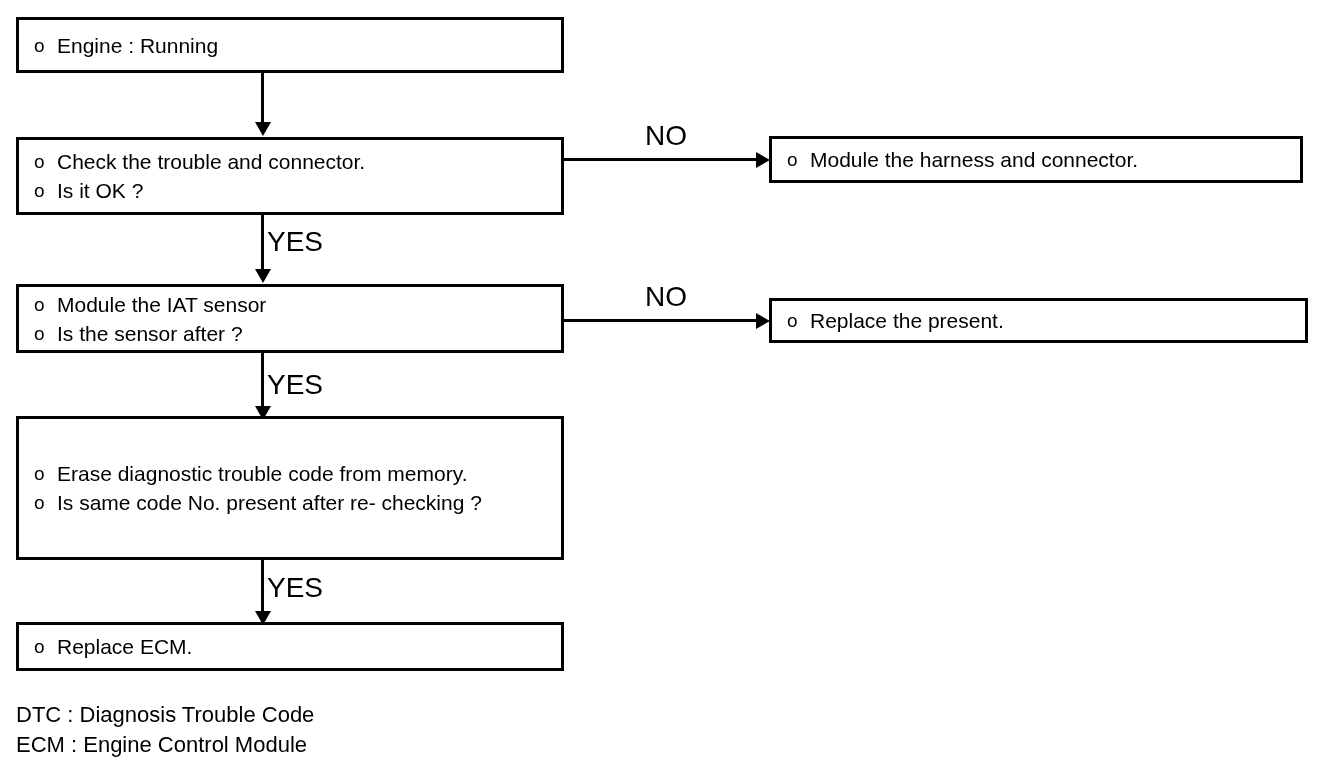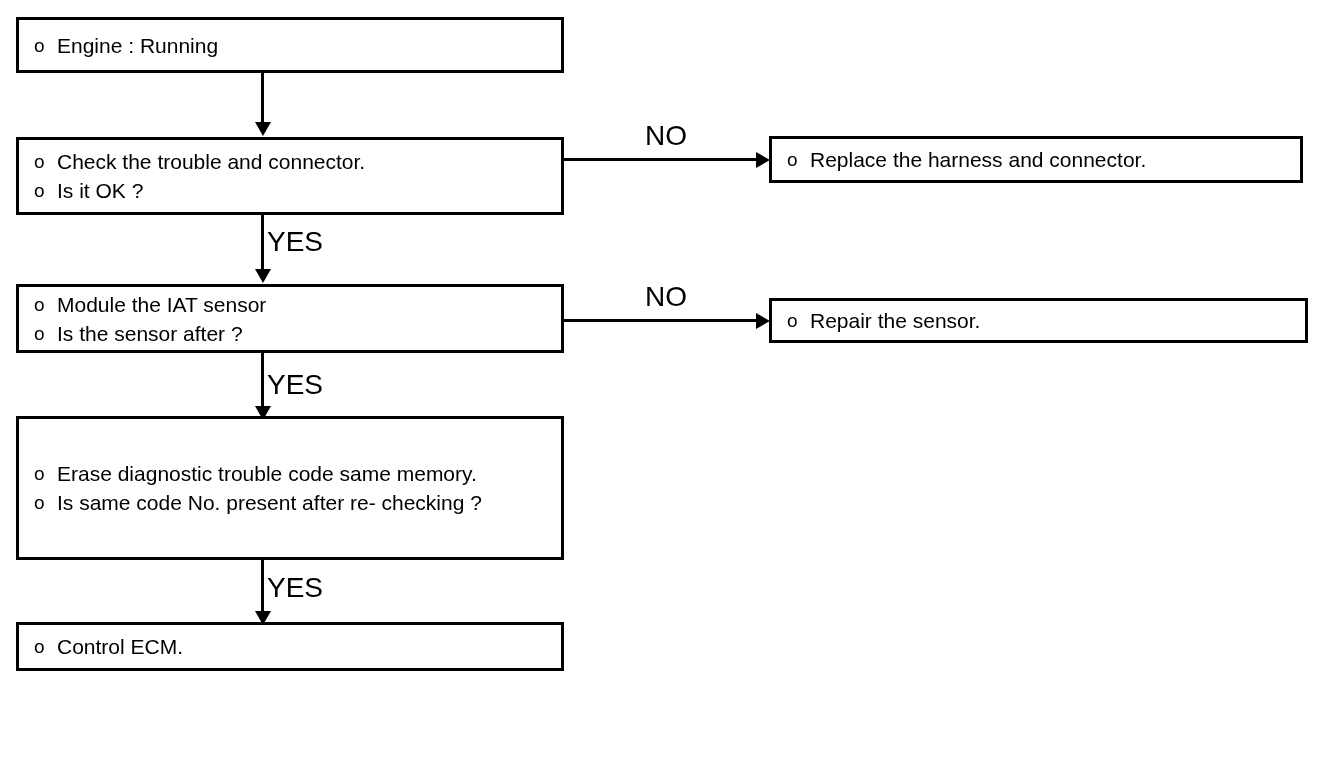--- a/index.html
+++ b/index.html
@@ -110,21 +110,21 @@
     </div>
   </div>
 
   <div class="hline" style="left:564px; top:158px; width:196px;"></div>
   <div class="arrow-right" style="left:756px; top:152px;"></div>
   <div class="edge-label" style="left:645px; top:124px;">NO</div>
 
   <div class="box" style="left:769px; top:136px; width:534px; height:47px;">
     <div class="row">
       <span class="bullet">o</span>
-      <span class="rowtext">Replace the harness and connector.</span>
+      <span class="rowtext">Module the harness and connector.</span>
     </div>
   </div>
 
   <div class="vline" style="left:261px; top:215px; height:56px;"></div>
   <div class="arrow-down" style="left:255px; top:269px;"></div>
   <div class="edge-label" style="left:267px; top:230px;">YES</div>
 
   <div class="box" style="left:16px; top:284px; width:548px; height:69px;">
     <div class="row">
       <span class="bullet">o</span>
@@ -136,50 +136,52 @@
     </div>
   </div>
 
   <div class="hline" style="left:564px; top:319px; width:196px;"></div>
   <div class="arrow-right" style="left:756px; top:313px;"></div>
   <div class="edge-label" style="left:645px; top:285px;">NO</div>
 
   <div class="box" style="left:769px; top:298px; width:539px; height:45px;">
     <div class="row">
       <span class="bullet">o</span>
-      <span class="rowtext">Repair the sensor.</span>
+      <span class="rowtext">Replace the present.</span>
     </div>
   </div>
 
   <div class="vline" style="left:261px; top:353px; height:60px;"></div>
   <div class="arrow-down" style="left:255px; top:406px;"></div>
   <div class="edge-label" style="left:267px; top:373px;">YES</div>
 
   <div class="box" style="left:16px; top:416px; width:548px; height:144px;">
     <div class="row">
       <span class="bullet">o</span>
       <span class="rowtext">
-        <span class="jline">Erase diagnostic trouble code same</span>
+        <span class="jline">Erase diagnostic trouble code from</span>
         <span class="jline" style="text-align:right;">memory.</span>
       </span>
     </div>
     <div class="row">
       <span class="bullet">o</span>
       <span class="rowtext">
         <span class="jline">Is same code No. present after re-</span>
         <span class="jline" style="text-align:left;">checking ?</span>
       </span>
     </div>
   </div>
 
   <div class="vline" style="left:261px; top:560px; height:58px;"></div>
   <div class="arrow-down" style="left:255px; top:611px;"></div>
   <div class="edge-label" style="left:267px; top:576px;">YES</div>
 
   <div class="box" style="left:16px; top:622px; width:548px; height:49px;">
     <div class="row">
       <span class="bullet">o</span>
-      <span class="rowtext">Control ECM.</span>
+      <span class="rowtext">Replace ECM.</span>
     </div>
   </div>
 
+  <div class="legend" style="left:16px; top:700px;">DTC : Diagnosis Trouble Code</div>
+  <div class="legend" style="left:16px; top:730px;">ECM : Engine Control Module</div>
 
 </div>
 
 </body></html>

